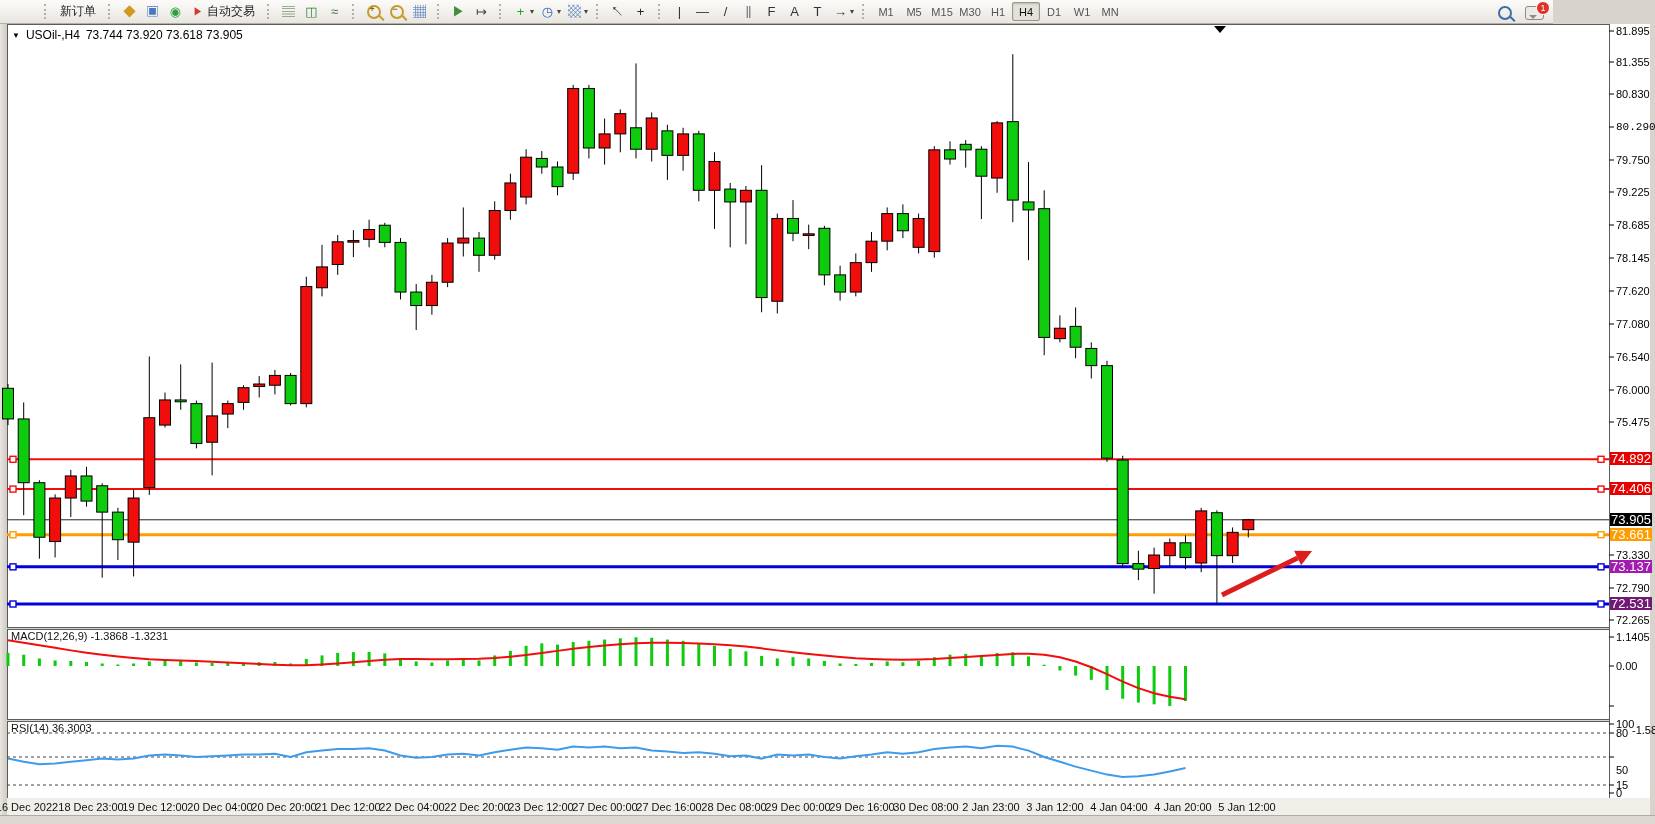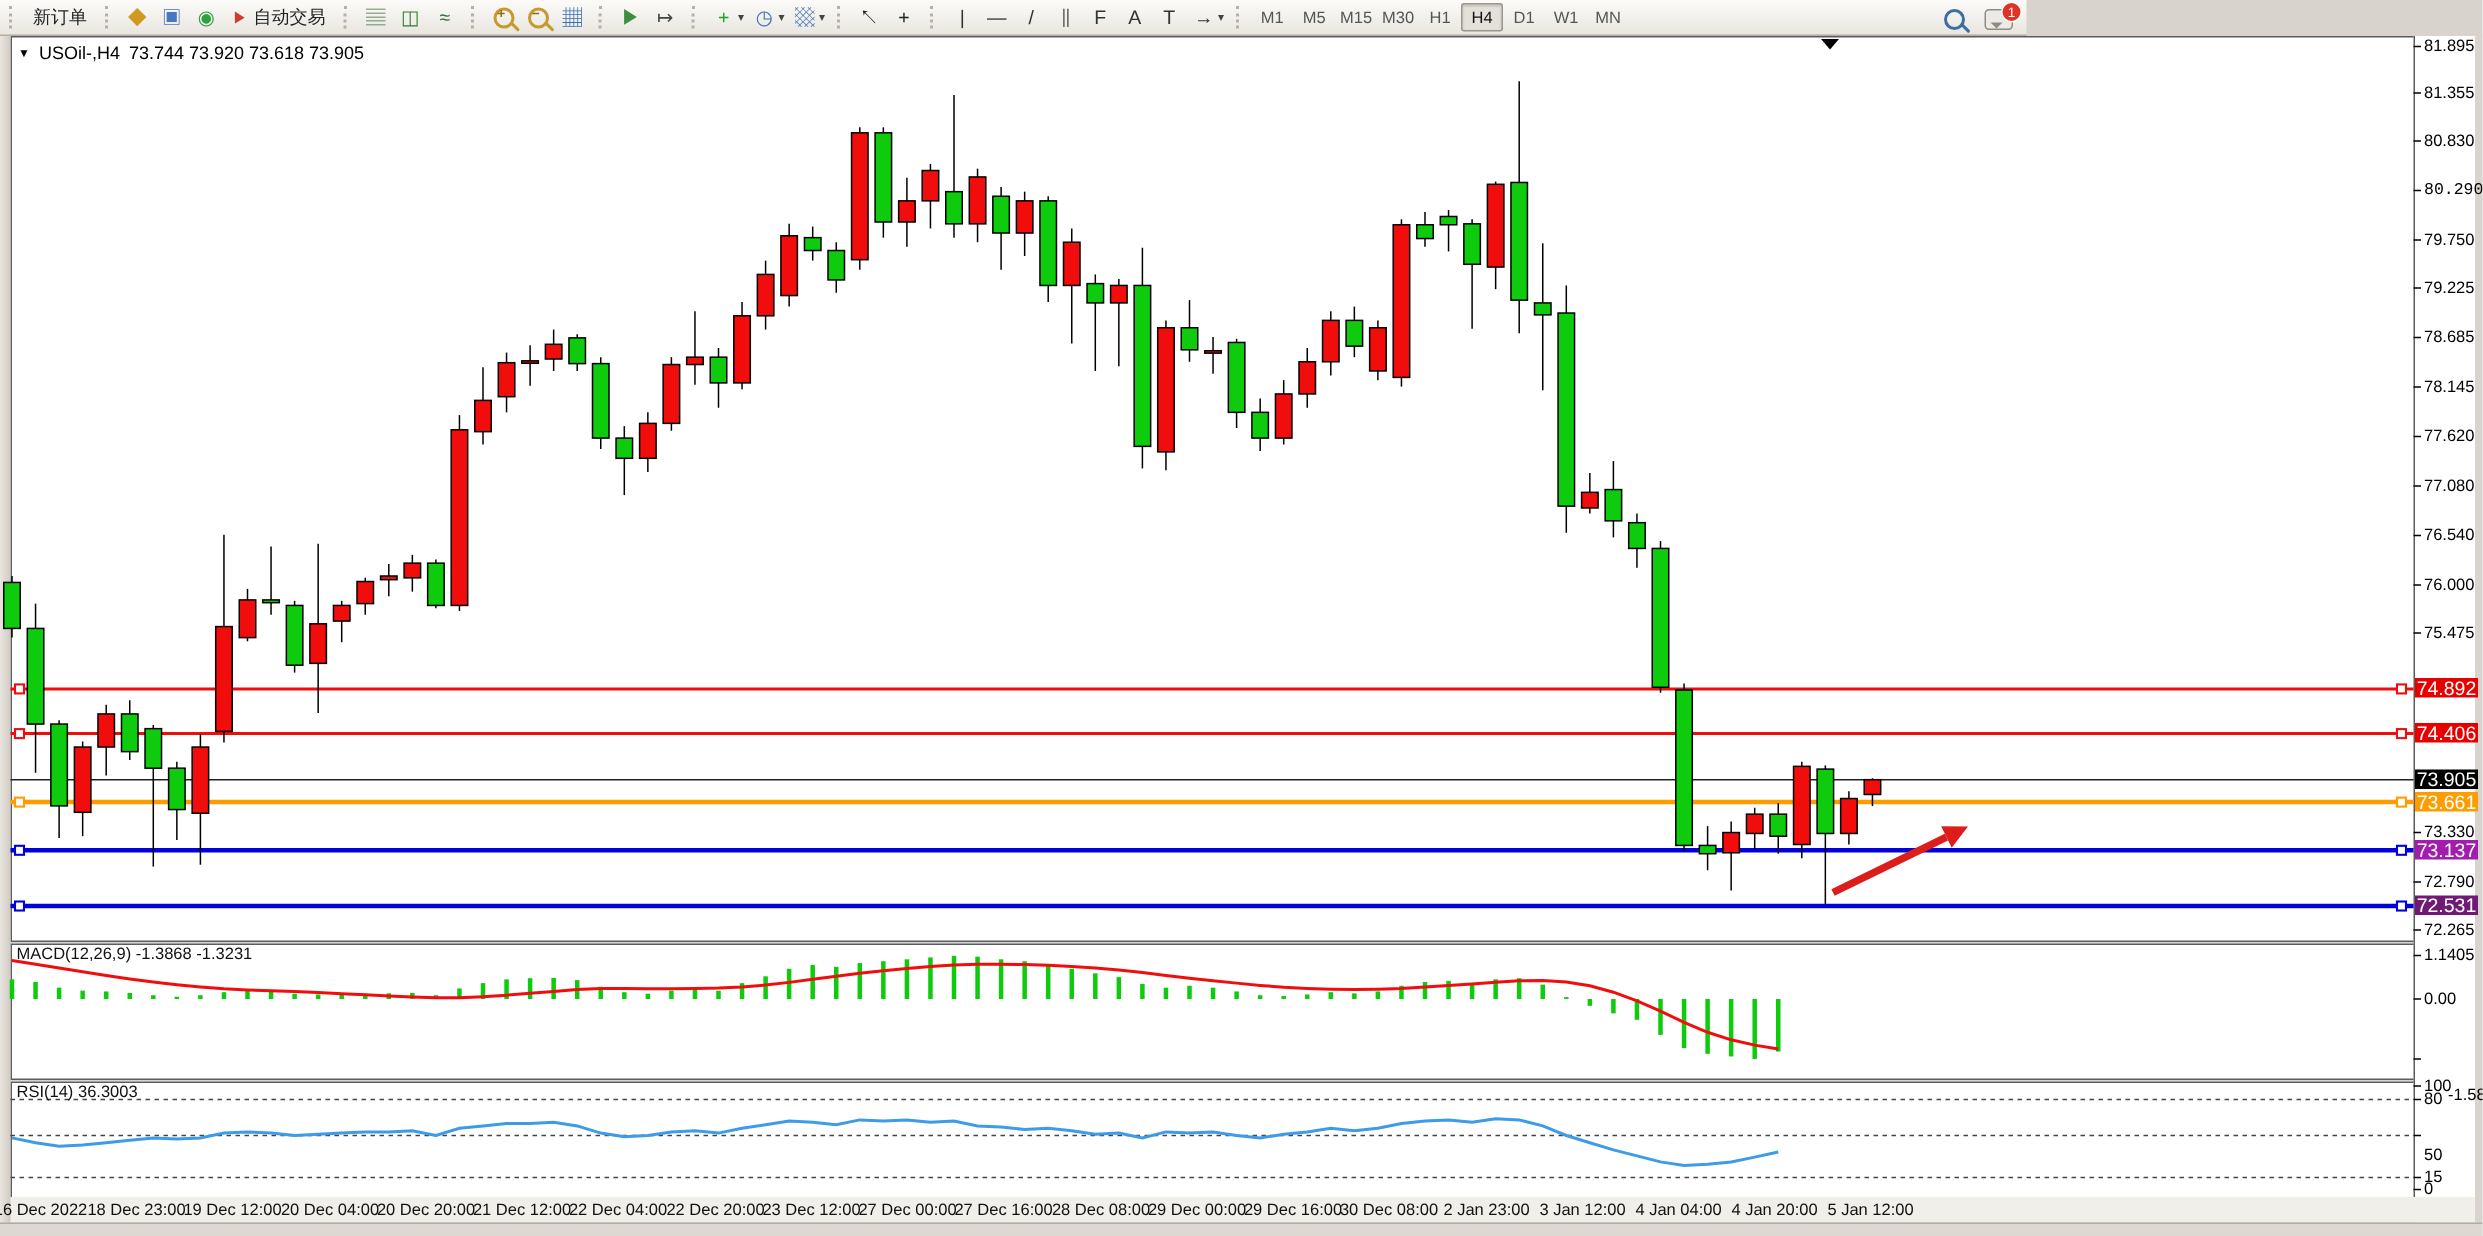--- a/index.html
+++ b/index.html
@@ -1,19 +1,19 @@
 <!DOCTYPE html>
 <html lang="zh"><head>
 <meta charset="utf-8">
 <style>
   html,body{margin:0;padding:0;}
   body{width:1655px;height:824px;overflow:hidden;background:#d8d4cd;font-family:"Liberation Sans",sans-serif;position:relative;}
   #stage{position:absolute;left:0;top:0;width:1655px;height:824px;}
   
-  #toolbar{position:absolute;left:0;top:0;width:1351px;height:23px;background:linear-gradient(#fcfbf9,#e9e6e0);border-bottom:1px solid #b3afa7;display:flex;align-items:center;z-index:30;}
+  #toolbar{position:absolute;left:0;top:0;width:1515px;height:23px;background:linear-gradient(#fcfbf9,#e9e6e0);border-bottom:1px solid #b3afa7;display:flex;align-items:center;z-index:30;padding-left:38px;}
   .grip{width:3px;height:15px;border-left:2px dotted #b5b1a9;margin:0 5px 0 6px;}
   .tbtn{display:flex;align-items:center;gap:4px;height:19px;padding:0 5px;border:1px solid transparent;border-radius:2px;font-size:12px;color:#222;cursor:default;}
   .ticon{display:inline-flex;align-items:center;justify-content:center;width:19px;height:19px;font-size:13px;line-height:1;margin:0 1px;border:1px solid transparent;border-radius:2px;}
   .tficon{font-size:11px;color:#555;width:26px;height:17px;display:inline-flex;align-items:center;justify-content:center;border:1px solid transparent;border-radius:2px;}
   .tficon.active{background:#e4e1da;border-color:#9a968e;box-shadow:inset 0 1px 2px rgba(0,0,0,.18);color:#111;}
   .caret{font-size:8px;color:#444;margin-left:-2px;margin-right:2px;}
   #tb-right{position:absolute;right:8px;top:2px;display:flex;align-items:center;gap:10px;height:19px;}
   .mag{position:relative;width:10px;height:10px;border:2px solid #3a6ea5;border-radius:50%;display:inline-block;}
   .mag:after{content:"";position:absolute;width:7px;height:2px;background:#3a6ea5;transform:rotate(45deg);right:-6px;bottom:-2px;border-radius:1px;}
   .mag.zoomy{border-color:#c59b2d;}

